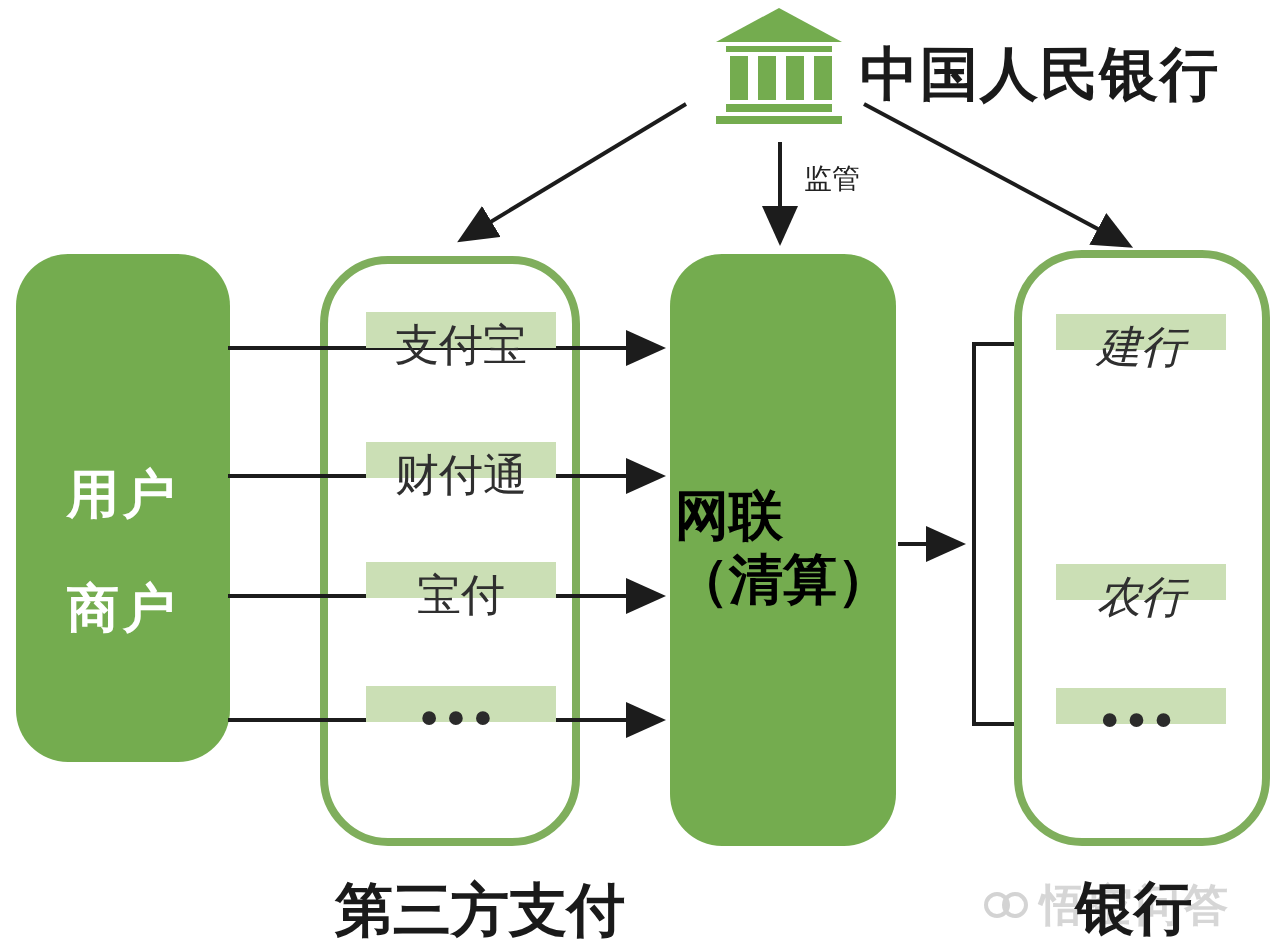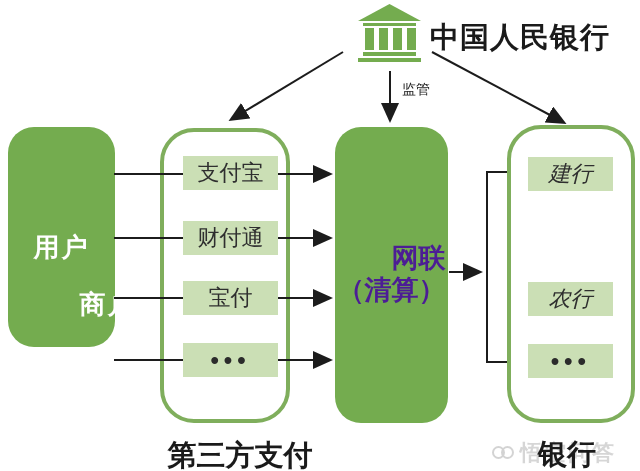--- a/index.html
+++ b/index.html
@@ -22,52 +22,52 @@
   
   .bank-title{
     left:430px;top:18px;font-size:29px;font-weight:700;color:var(--title-black);
     letter-spacing:1px;white-space:nowrap;
   }
   .supervision-label{
     left:402px;top:81px;font-size:14px;color:#222;white-space:nowrap;
   }
   
   .left-panel{
-    left:8px;top:127px;width:107px;height:220px;background:var(--green);
+    left:8px;top:127px;width:107px;height:254px;background:var(--green);
     border-radius:26px;z-index:1;
   }
   .left-panel .ln{
     position:absolute;left:0;width:100%;text-align:center;color:#fff;
     font-size:26px;font-weight:700;letter-spacing:2px;
   }
   .left-panel .ln1{top:103px;}
-  .left-panel .ln2{top:160px;margin-left:46px;}
+  .left-panel .ln2{top:160px;}
   
   .outline-box{
     background:#fff;border:4px solid var(--border-green);border-radius:34px;
     z-index:1;box-sizing:border-box;
   }
   .tp-container{left:160px;top:128px;width:130px;height:295px;}
   .bk-container{left:507px;top:125px;width:128px;height:298px;}
   
   .item{
-    position:absolute;height:34px;background:var(--light-green);
+    position:absolute;height:18px;background:var(--light-green);
     color:var(--text-dark);font-size:22px;line-height:34px;text-align:center;
     z-index:3;white-space:nowrap;
   }
   .tp-item{left:183px;width:95px;}
   .bk-item{left:528px;width:85px;font-style:italic;}
   .dots{font-weight:700;letter-spacing:5px;font-size:24px;color:#2b2b2b;}
   
   .clearing-box{
     left:335px;top:127px;width:113px;height:296px;background:var(--green);
     border-radius:26px;z-index:1;display:flex;align-items:center;justify-content:center;
   }
   .clearing-box .txt{
-    color:#4c1d95;font-size:27px;font-weight:700;line-height:1.18;text-align:right;
+    color:#000000;font-size:27px;font-weight:700;line-height:1.18;text-align:left;
     white-space:nowrap;
   }
   
   .caption{
     font-size:29px;font-weight:700;color:var(--title-black);text-align:center;
     z-index:4;white-space:nowrap;
   }
   .tp-caption{left:150px;top:436px;width:180px;}
   .bk-caption{left:527px;top:435px;width:80px;}
   

